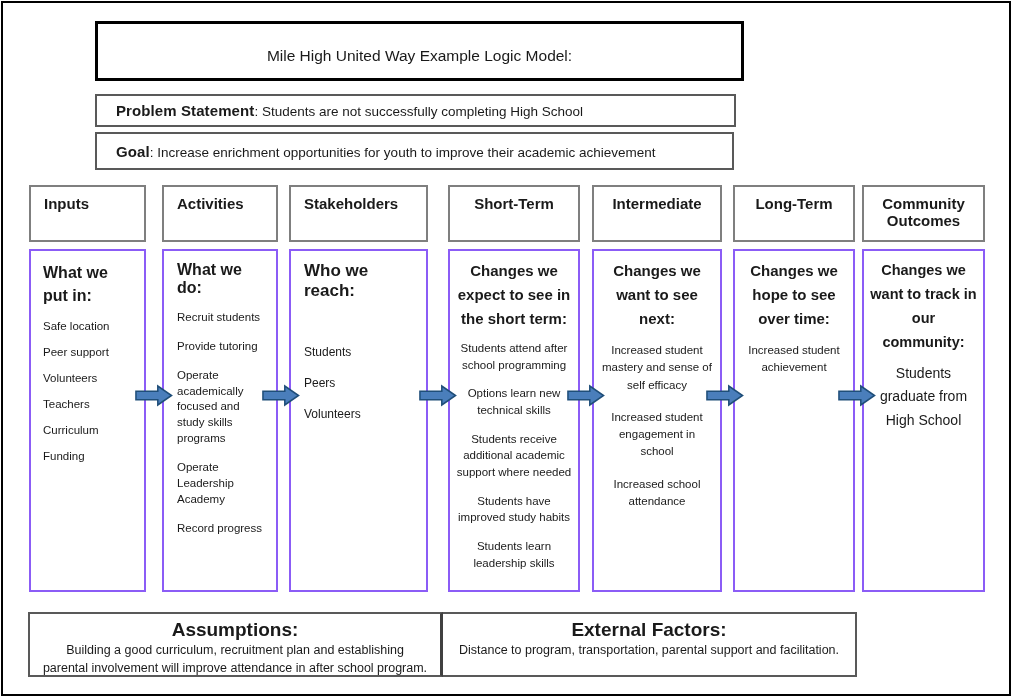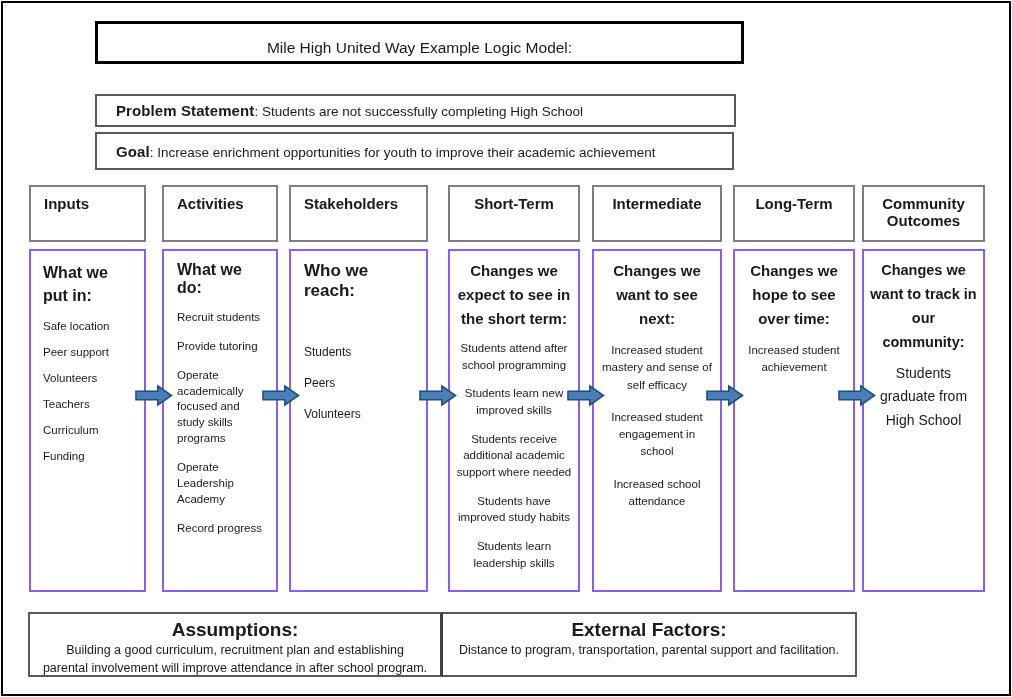--- a/index.html
+++ b/index.html
@@ -2,22 +2,22 @@
 <html><head>
 <meta charset="utf-8">
 <style>
   html,body { margin:0; padding:0; background:#ffffff; }
   body { font-family:"Liberation Sans", sans-serif; color:#1a1a1a; }
   .page { position:relative; width:1012px; height:697px; background:#fff; overflow:hidden; }
   .frame { position:absolute; left:1px; top:1px; width:1006px; height:691px; border:2px solid #000; }
 
   .abs { position:absolute; box-sizing:border-box; background:#fff; }
 
-  .title-box { left:95px; top:21px; width:649px; height:43px; border:3px solid #000;
-               text-align:center; font-size:15.5px; line-height:24px; padding-top:12px; }
+  .title-box { left:95px; top:21px; width:649px; height:60px; border:3px solid #000;
+               text-align:center; font-size:15.5px; line-height:24px; padding-top:20px; }
 
   .stmt { border:2px solid #595959; display:flex; align-items:center; padding-left:19px;
           font-size:13.5px; }
   .problem-box { left:95px; top:94px; width:641px; height:33px; }
   .goal-box    { left:95px; top:132px; width:639px; height:38px; }
   .stmt b { font-size:15px; letter-spacing:0.1px; }
 
   .hdr { top:185px; height:57px; border:2px solid #7f7f7f; font-weight:bold; font-size:15px; }
   .box { top:249px; height:343px; border:2px solid #8b5cf6; }
 
@@ -124,21 +124,21 @@
     <div>
         <div class="item">Students</div>
         <div class="item">Peers</div>
         <div class="item">Volunteers</div>
       </div>
   </div>
   <div class="abs box c4">
     <div class="heading">Changes we expect to see in the short term:</div>
     <div>
         <div class="item">Students attend after school programming</div>
-        <div class="item">Students learn new improved skills</div>
+        <div class="item">Options learn new technical skills</div>
         <div class="item">Students receive additional academic support where needed</div>
         <div class="item">Students have improved study habits</div>
         <div class="item">Students learn leadership skills</div>
       </div>
   </div>
   <div class="abs box c5">
     <div class="heading">Changes we want to see next:</div>
     <div>
         <div class="item">Increased student mastery and sense of self efficacy</div>
         <div class="item">Increased student engagement in school</div>

